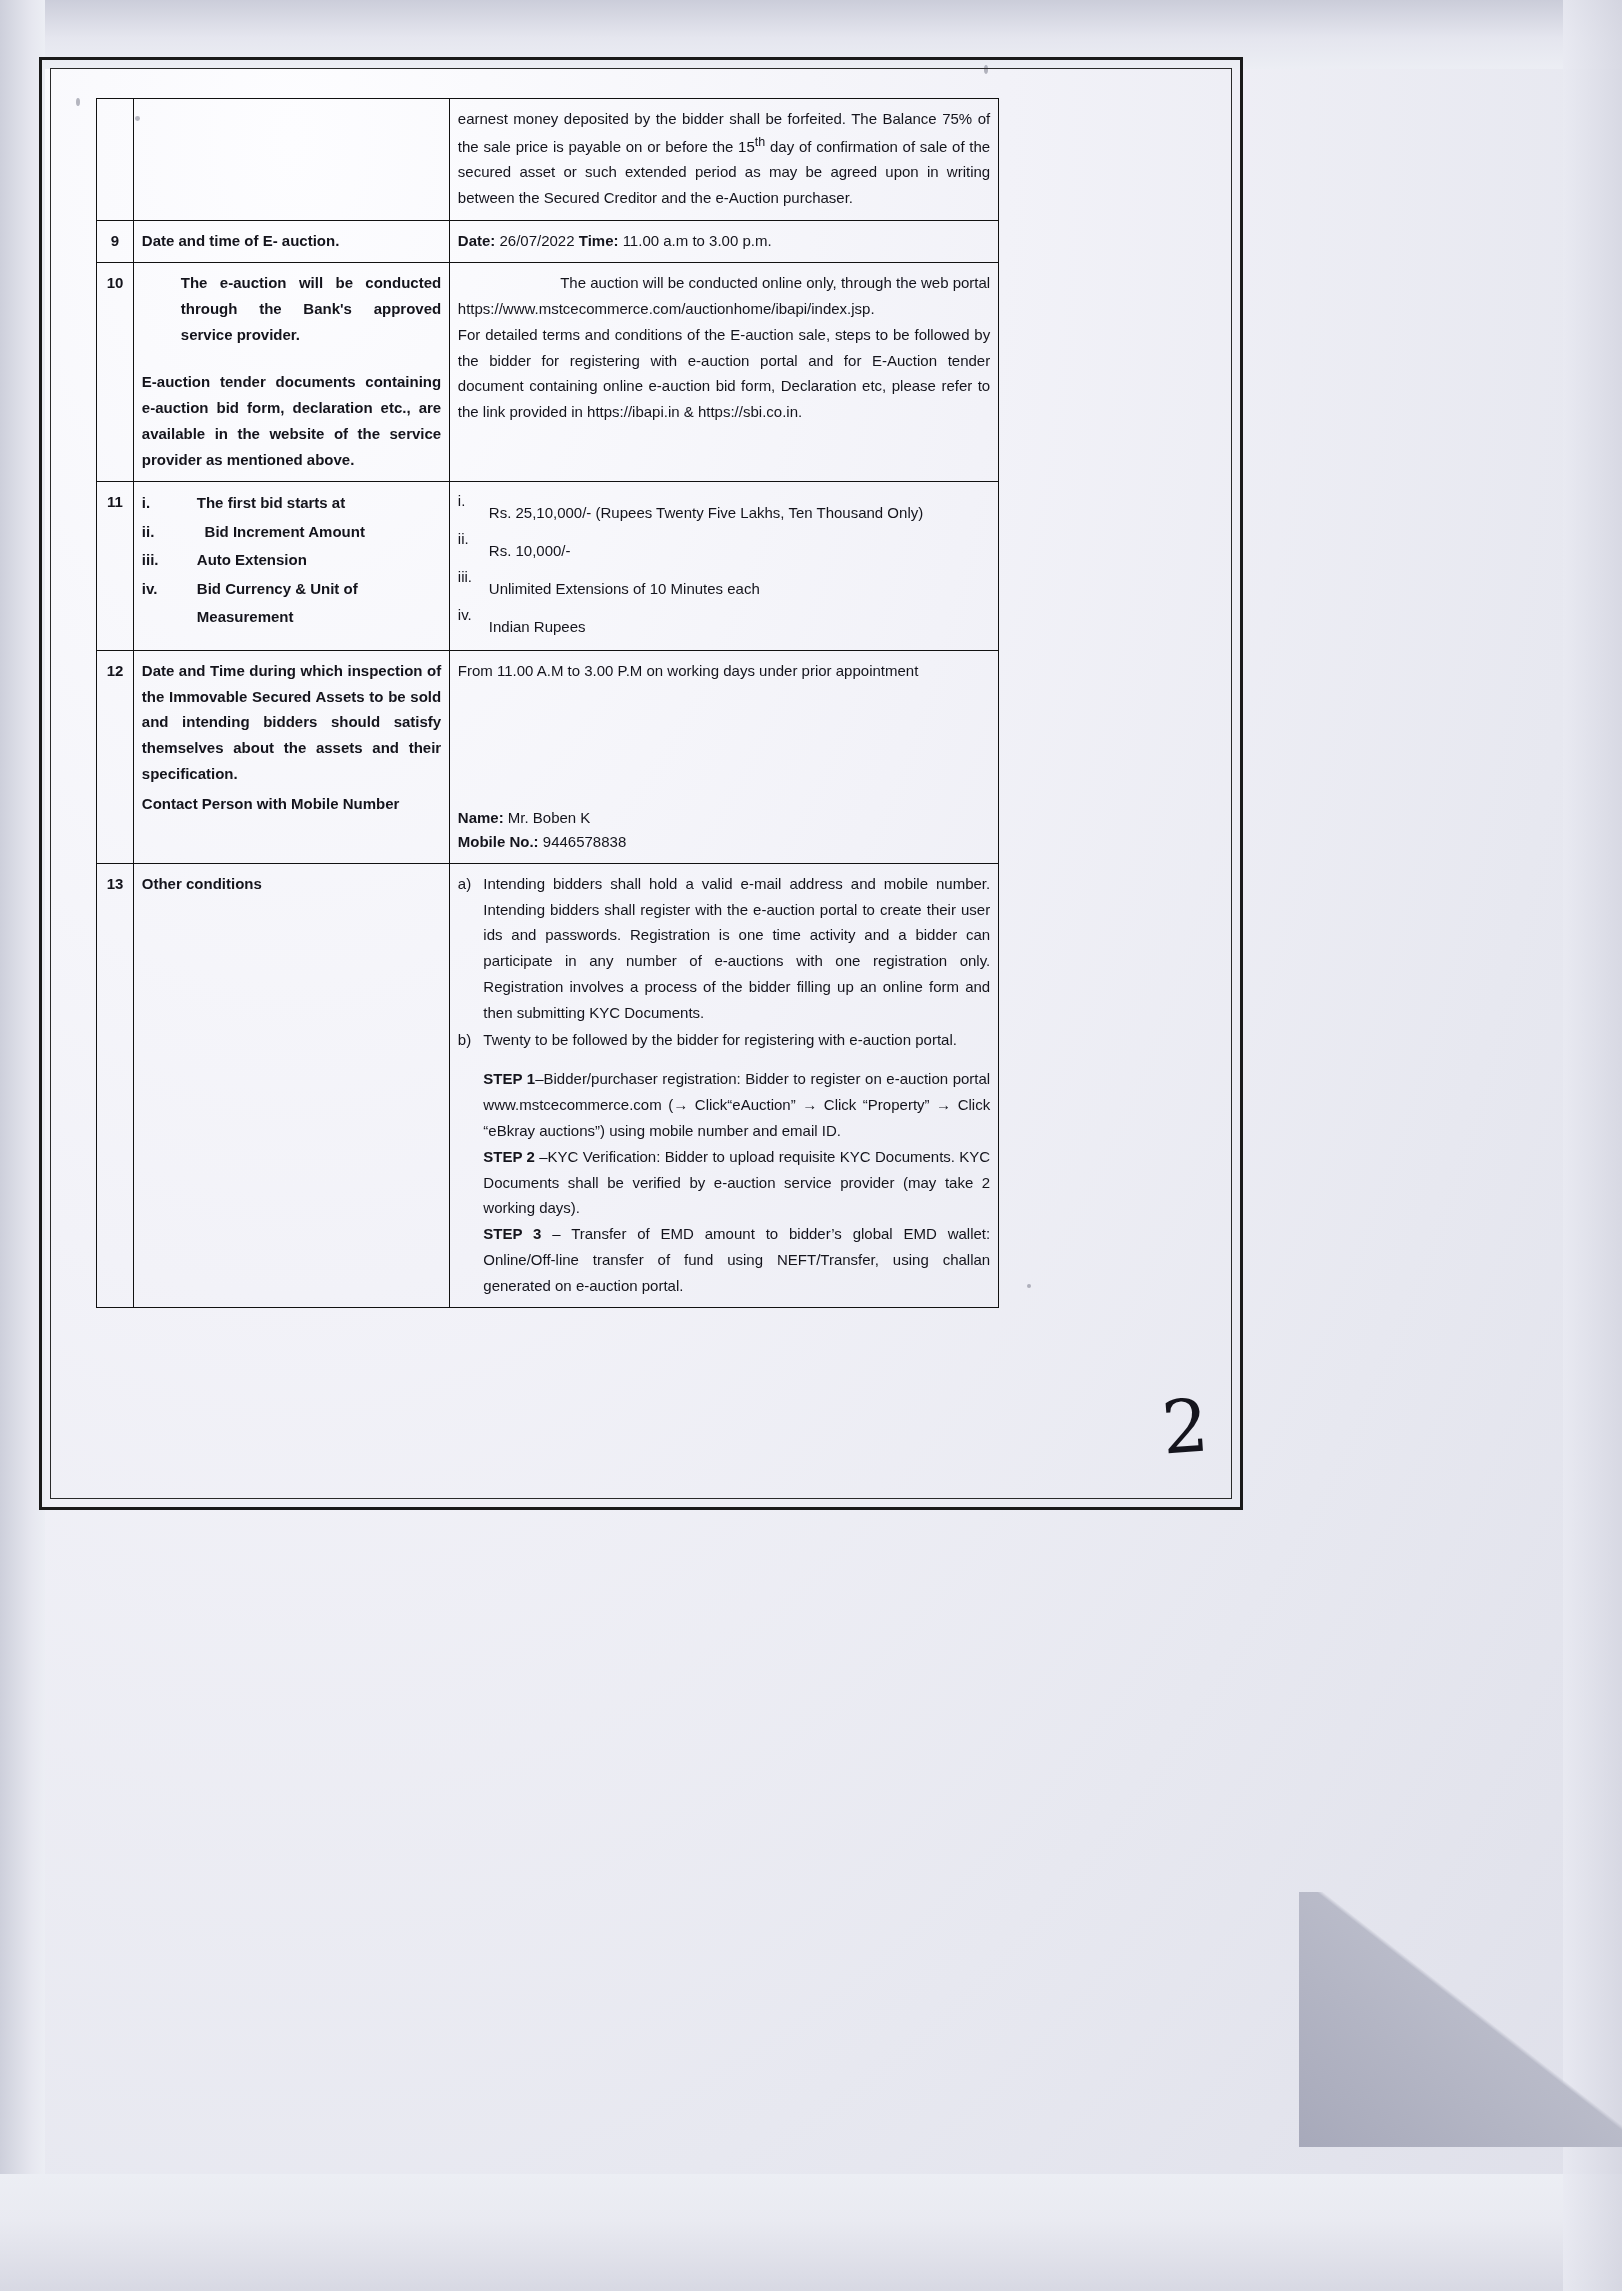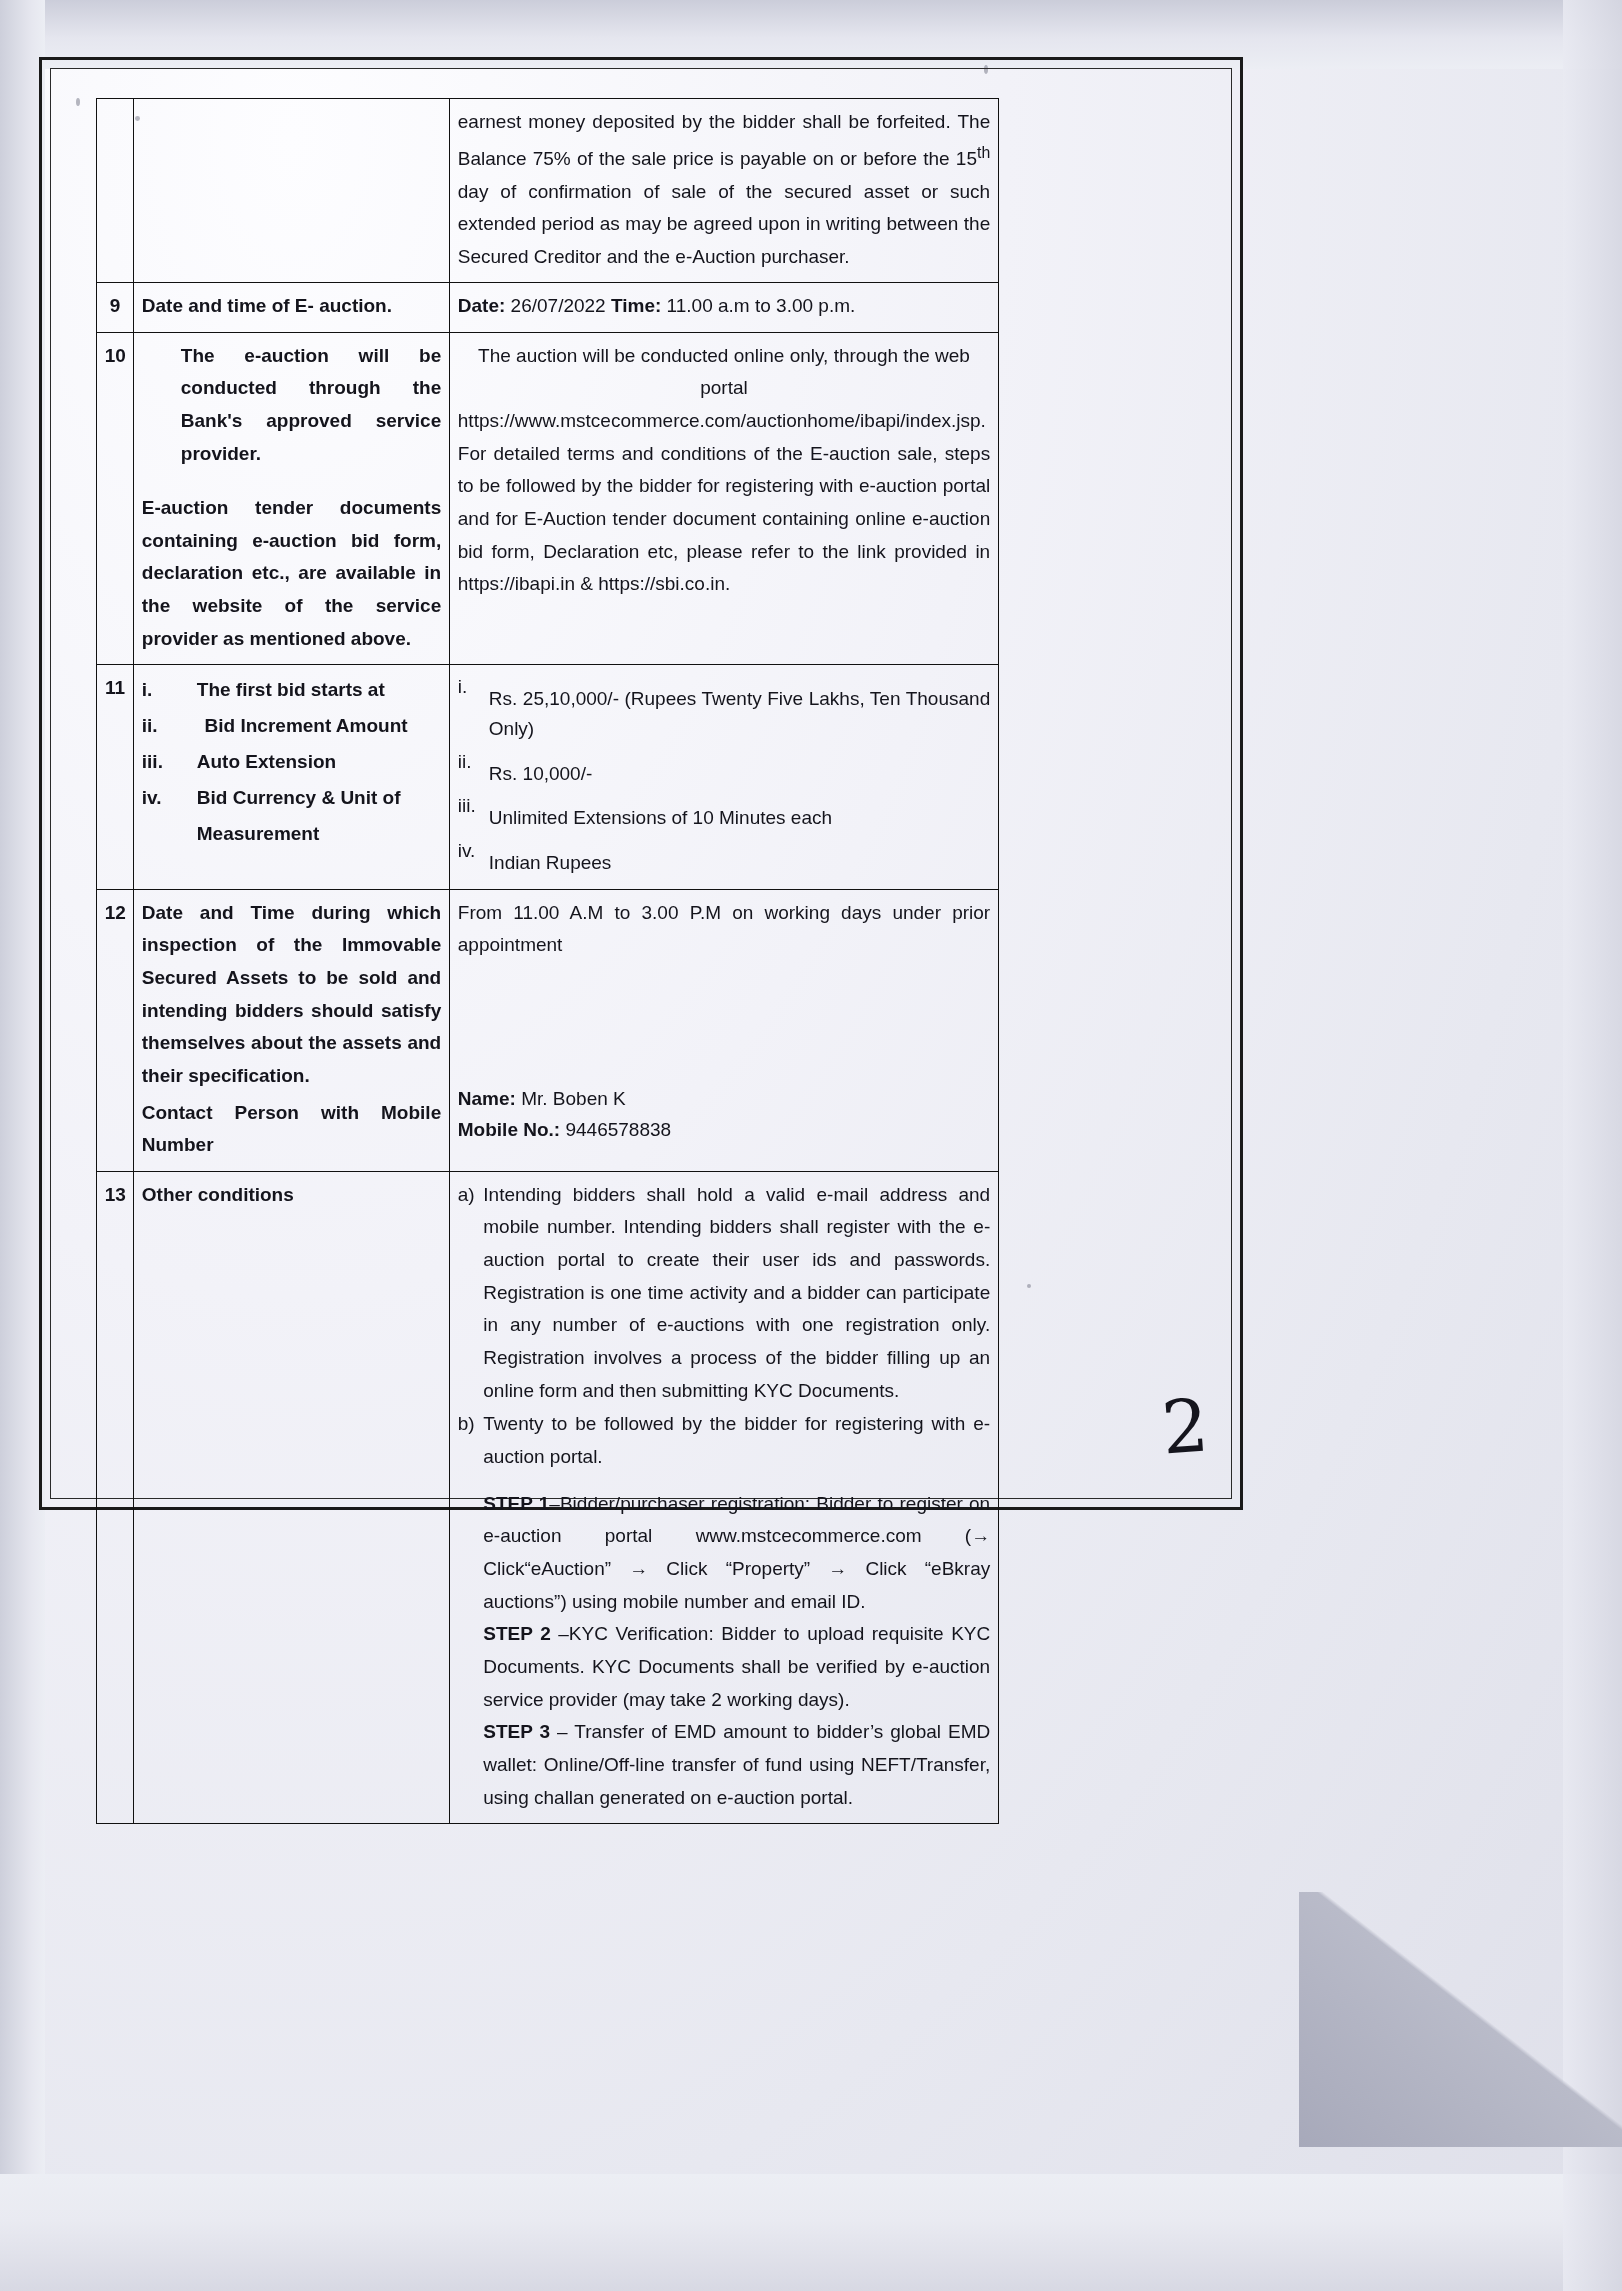--- a/index.html
+++ b/index.html
@@ -64,21 +64,21 @@
     position: absolute;
     left: 96px; top: 98px;
     width: 902px;
     border-collapse: collapse;
     table-layout: fixed;
   }
   #notice-table td {
     border: 1.6px solid #111;
     vertical-align: top;
     padding: 6.9px 7.8px 8.8px 7.8px;
-    font-size: 19px;
+    font-size: 15px;
     line-height: 1.72;
     color: #14141c;
   }
   col.c-sl   { width: 37px; }
   col.c-desc { width: 316px; }
   col.c-val  { width: 549px; }
 
   td.sl {
     text-align: center;
     font-weight: bold;
@@ -183,21 +183,21 @@
       </td>
     </tr>
 
     <tr>
       <td class="sl vm">10</td>
       <td class="desc just">
         <div style="margin-bottom:21.6px;margin-left:39px;">The e-auction will be conducted through the Bank's approved service provider.</div>
         <div>E-auction tender documents containing e-auction bid form, declaration etc., are available in the website of the service provider as mentioned above.</div>
       </td>
       <td class="val just vm">
-        <div style="text-align:center;">The auction will be conducted online only, through the web portal https://www.mstcecommerce.com/auctionhome/ibapi/index.jsp.</div>
+        <div style="text-align:right;">The auction will be conducted online only, through the web portal https://www.mstcecommerce.com/auctionhome/ibapi/index.jsp.</div>
         <div>For detailed terms and conditions of the E-auction sale, steps to be followed by the bidder for registering with e-auction portal and for E-Auction tender document containing online e-auction bid form, Declaration etc, please refer to the link provided in https://ibapi.in &amp; https://sbi.co.in.</div>
       </td>
     </tr>
 
     <tr>
       <td class="sl vm">11</td>
       <td class="desc">
         <ul class="roman">
           <li>
               <span class="rn">i.</span>

